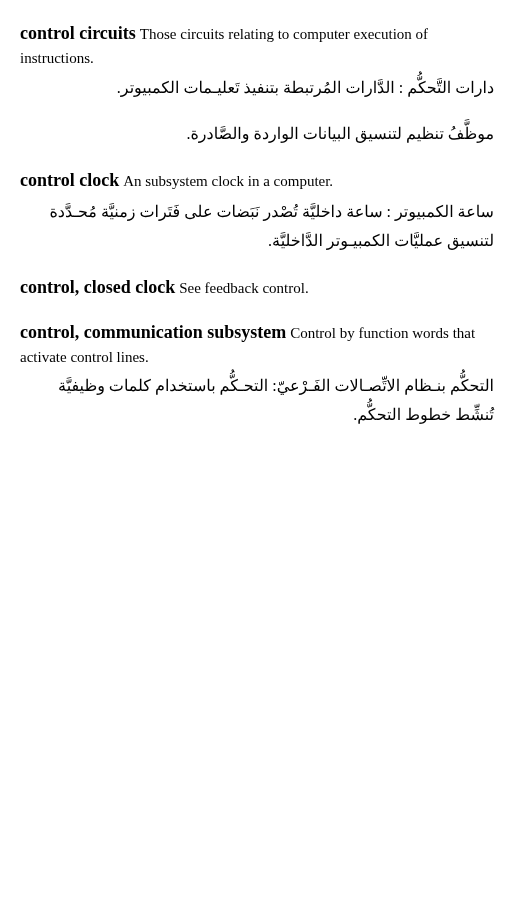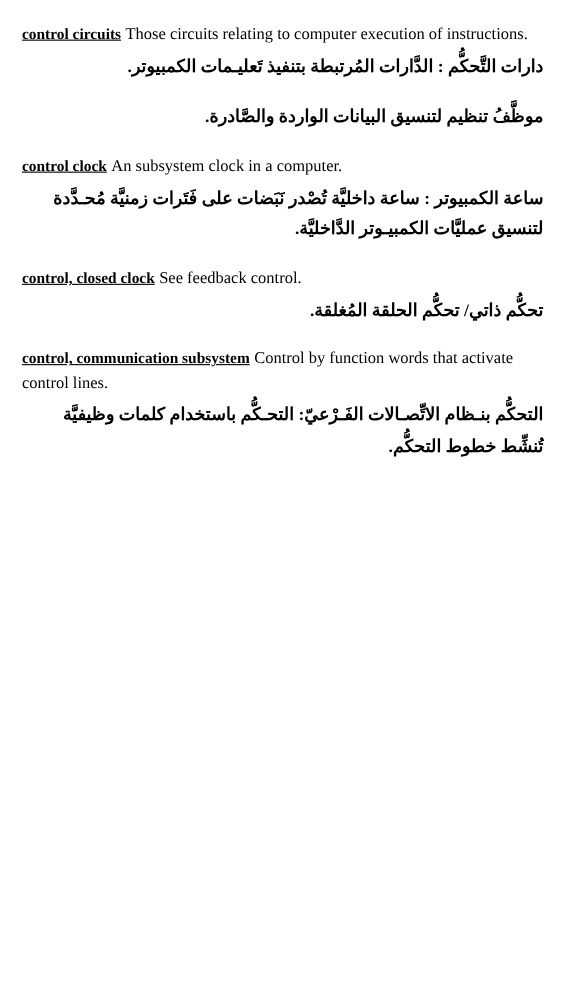--- a/index.html
+++ b/index.html
@@ -16,23 +16,22 @@
       color: #000000;
       padding: 20px 28px 20px 20px;
     }
 
     .entry {
       margin-bottom: 18px;
     }
 
     .entry-term {
       font-weight: bold;
-      font-size: 14px;
+      font-size: 18px;
       display: inline;
-      text-decoration: underline;
     }
 
     .entry-definition {
       font-size: 15px;
       display: inline;
       margin-left: 4px;
     }
 
     .entry-english {
       font-size: 15px;
@@ -41,21 +40,20 @@
     }
 
     .entry-arabic {
       font-size: 16px;
       line-height: 1.8;
       direction: rtl;
       text-align: right;
       font-family: 'Times New Roman', Times, serif;
       margin-top: 4px;
       margin-bottom: 4px;
-      font-weight: bold;
     }
   </style>
 </head>
 <body>
 
 <div class="entry">
   <div class="entry-english">
     <span class="entry-term">control circuits</span><span class="entry-definition">Those circuits relating to computer execution of instructions.</span>
   </div>
   <div class="entry-arabic">دارات التَّحكُّم : الدَّارات المُرتبطة بتنفيذ تَعليـمات الكمبيوتر.</div>
@@ -69,21 +67,20 @@
   <div class="entry-english">
     <span class="entry-term">control clock</span><span class="entry-definition">An subsystem clock in a computer.</span>
   </div>
   <div class="entry-arabic">ساعة الكمبيوتر : ساعة داخليَّة تُصْدر نَبَضات على فَتَرات زمنيَّة مُحـدَّدة لتنسيق عمليَّات الكمبيـوتر الدَّاخليَّة.</div>
 </div>
 
 <div class="entry">
   <div class="entry-english">
     <span class="entry-term">control, closed clock</span><span class="entry-definition">See feedback control.</span>
   </div>
-  <div class="entry-arabic">تحكُّم ذاتي/ تحكُّم الحلقة المُغلقة.</div>
 </div>
 
 <div class="entry">
   <div class="entry-english">
     <span class="entry-term">control, communication subsystem</span><span class="entry-definition">Control by function words that activate control lines.</span>
   </div>
   <div class="entry-arabic">التحكُّم بنـظام الاتِّصـالات الفَـرْعيّ: التحـكُّم باستخدام كلمات وظيفيَّة تُنشِّط خطوط التحكُّم.</div>
 </div>
 
 </body></html>

